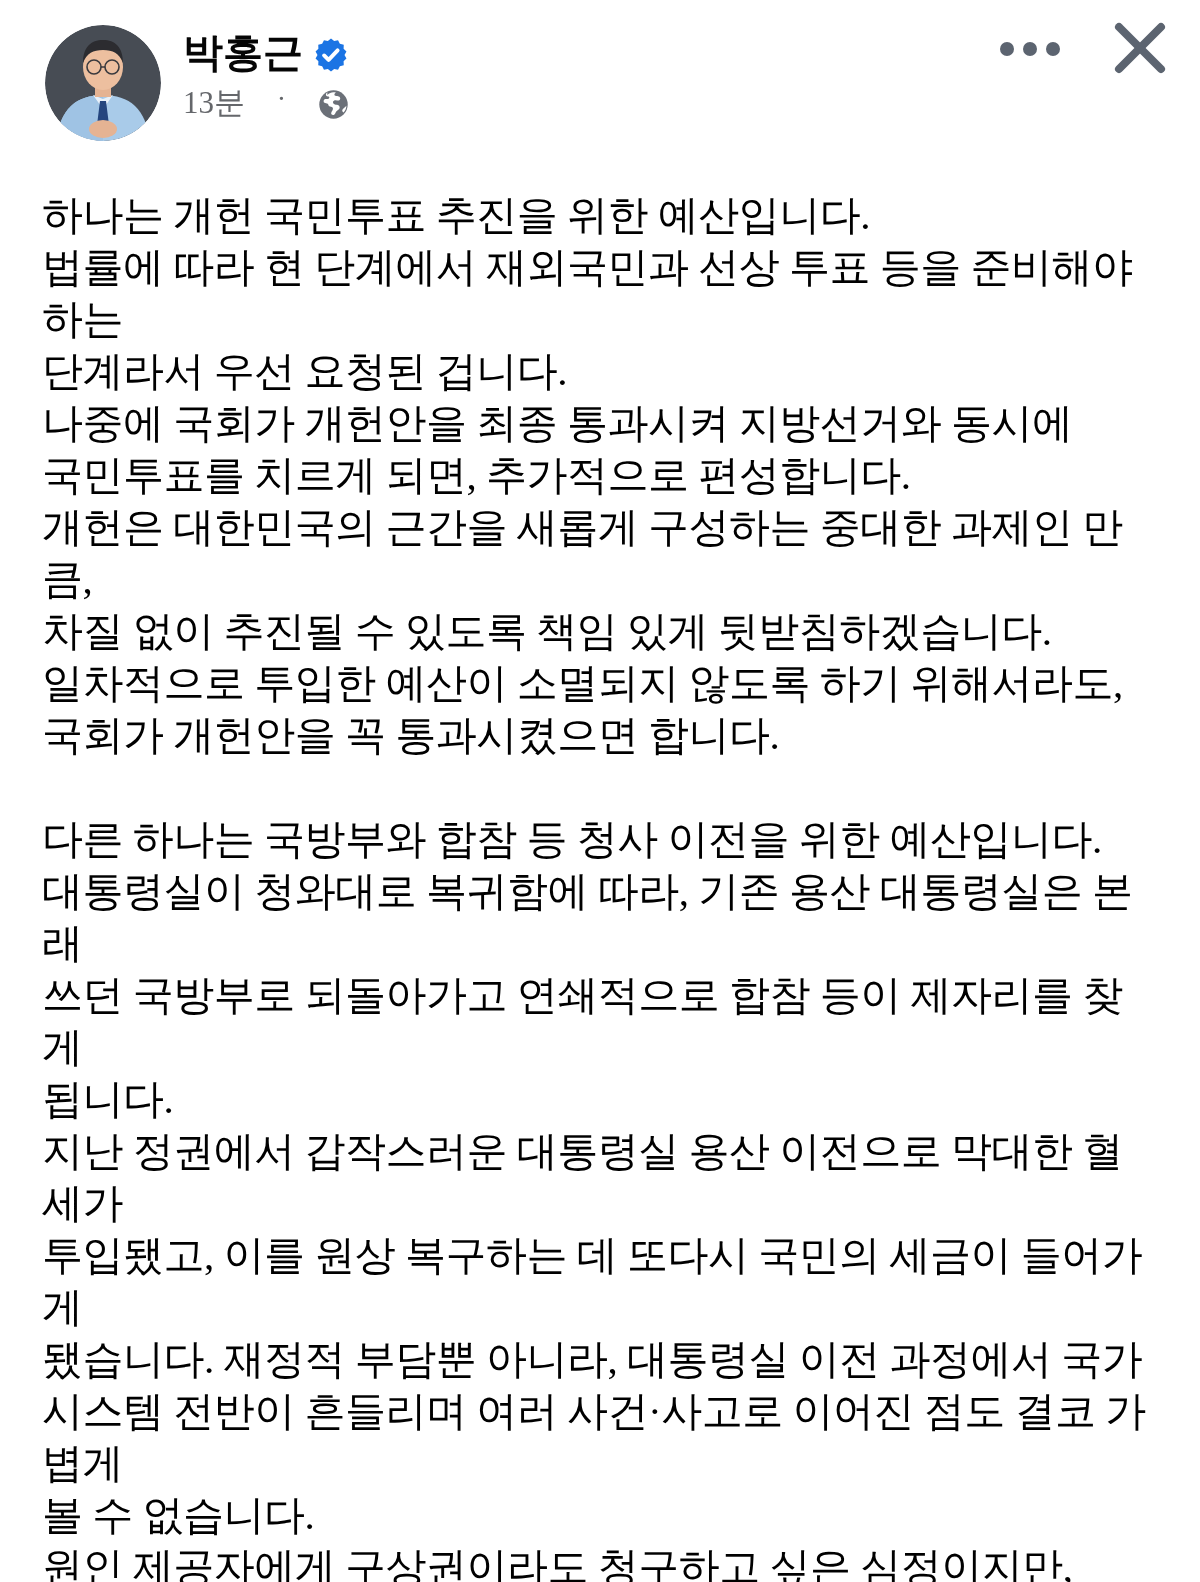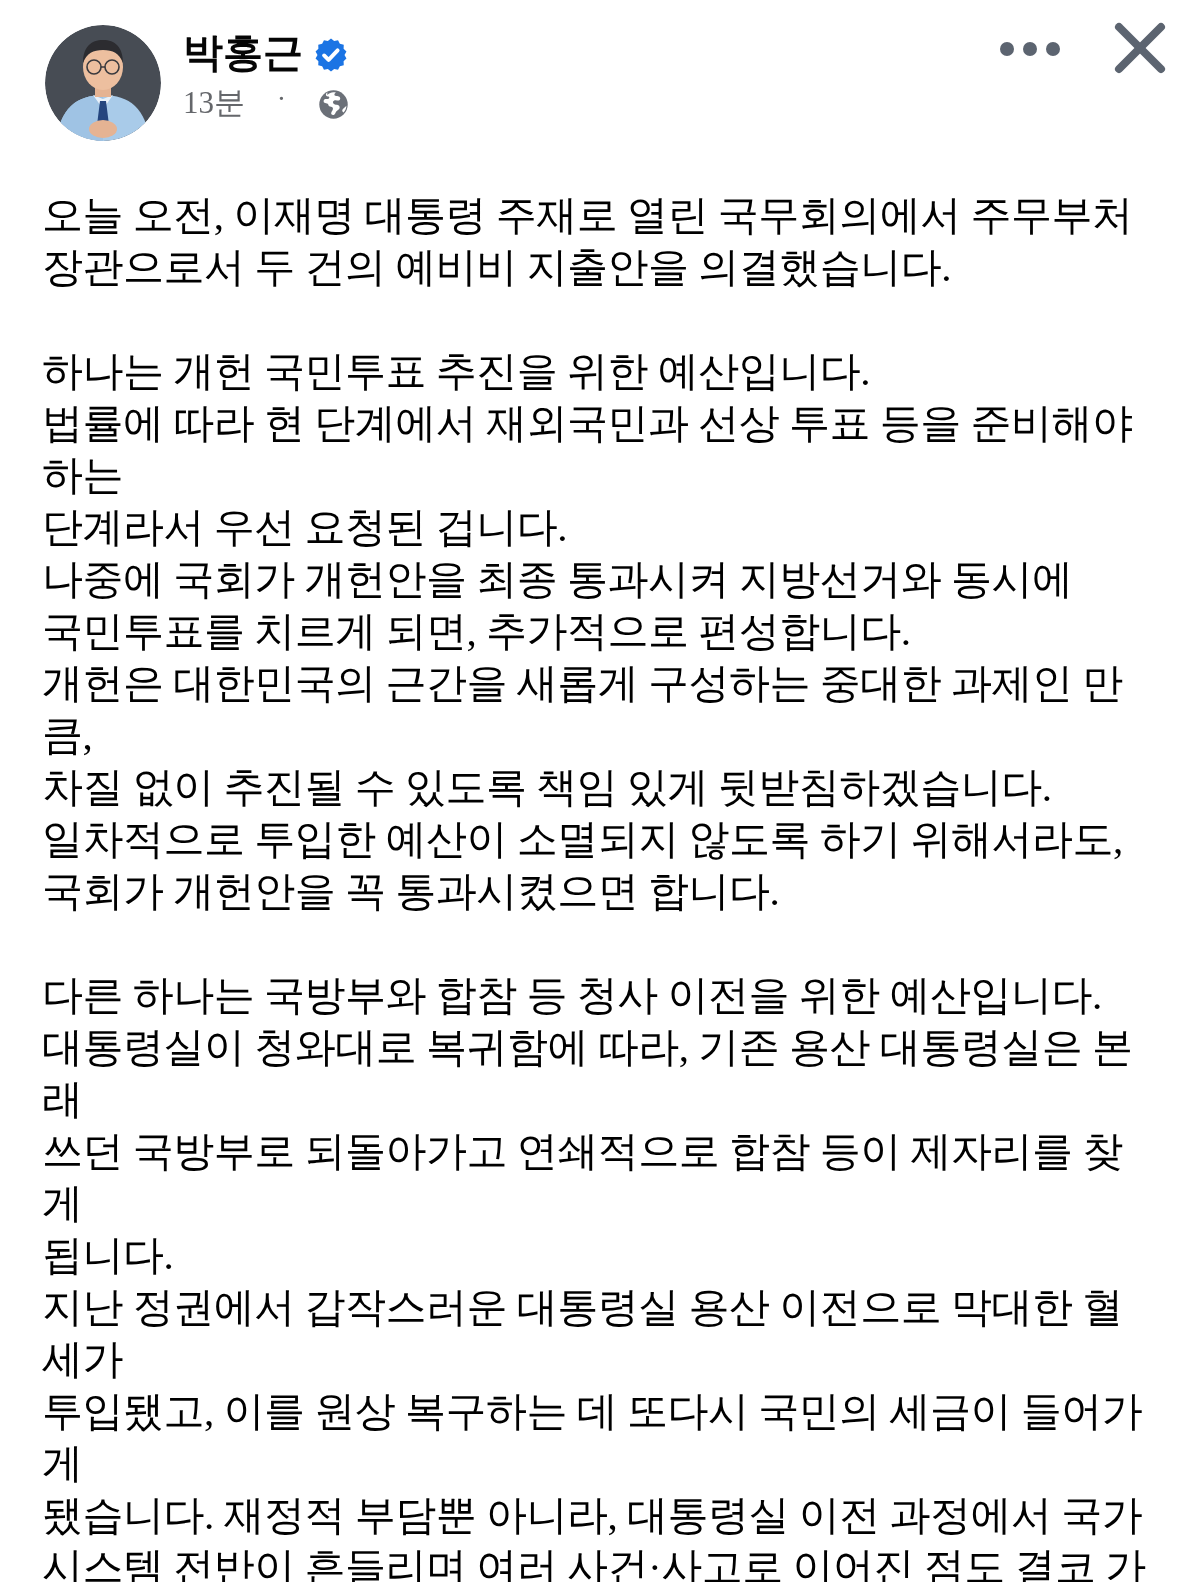--- a/index.html
+++ b/index.html
@@ -177,19 +177,18 @@
           <svg width="56" height="56" viewBox="0 0 56 56">
             <line x1="7" y1="7" x2="49" y2="49" stroke="#5c6470" stroke-width="8" stroke-linecap="round"></line>
             <line x1="49" y1="7" x2="7" y2="49" stroke="#5c6470" stroke-width="8" stroke-linecap="round"></line>
           </svg>
         </span>
       </button>
     </div>
   </div>
 
   <div class="post-body">
-    <p>오늘 오전, 이재명 대통령 주재로 열린 국무회의에서 주무부처<br>장관으로서 두 건의 예비비 지출안을 의결했습니다.</p>
     <p>하나는 개헌 국민투표 추진을 위한 예산입니다.<br>법률에 따라 현 단계에서 재외국민과 선상 투표 등을 준비해야 하는<br>단계라서 우선 요청된 겁니다.<br>나중에 국회가 개헌안을 최종 통과시켜 지방선거와 동시에<br>국민투표를 치르게 되면, 추가적으로 편성합니다.<br>개헌은 대한민국의 근간을 새롭게 구성하는 중대한 과제인 만큼,<br>차질 없이 추진될 수 있도록 책임 있게 뒷받침하겠습니다.<br>일차적으로 투입한 예산이 소멸되지 않도록 하기 위해서라도,<br>국회가 개헌안을 꼭 통과시켰으면 합니다.</p>
     <p>다른 하나는 국방부와 합참 등 청사 이전을 위한 예산입니다.<br>대통령실이 청와대로 복귀함에 따라, 기존 용산 대통령실은 본래<br>쓰던 국방부로 되돌아가고 연쇄적으로 합참 등이 제자리를 찾게<br>됩니다.<br>지난 정권에서 갑작스러운 대통령실 용산 이전으로 막대한 혈세가<br>투입됐고, 이를 원상 복구하는 데 또다시 국민의 세금이 들어가게<br>됐습니다. 재정적 부담뿐 아니라, 대통령실 이전 과정에서 국가<br>시스템 전반이 흔들리며 여러 사건·사고로 이어진 점도 결코 가볍게<br>볼 수 없습니다.<br>원인 제공자에게 구상권이라도 청구하고 싶은 심정이지만,<br>현실적으로 마땅한 방법이 없다는 점이 안타깝습니다.</p>
 
   </div>
 
 </div>
 
 </body></html>

